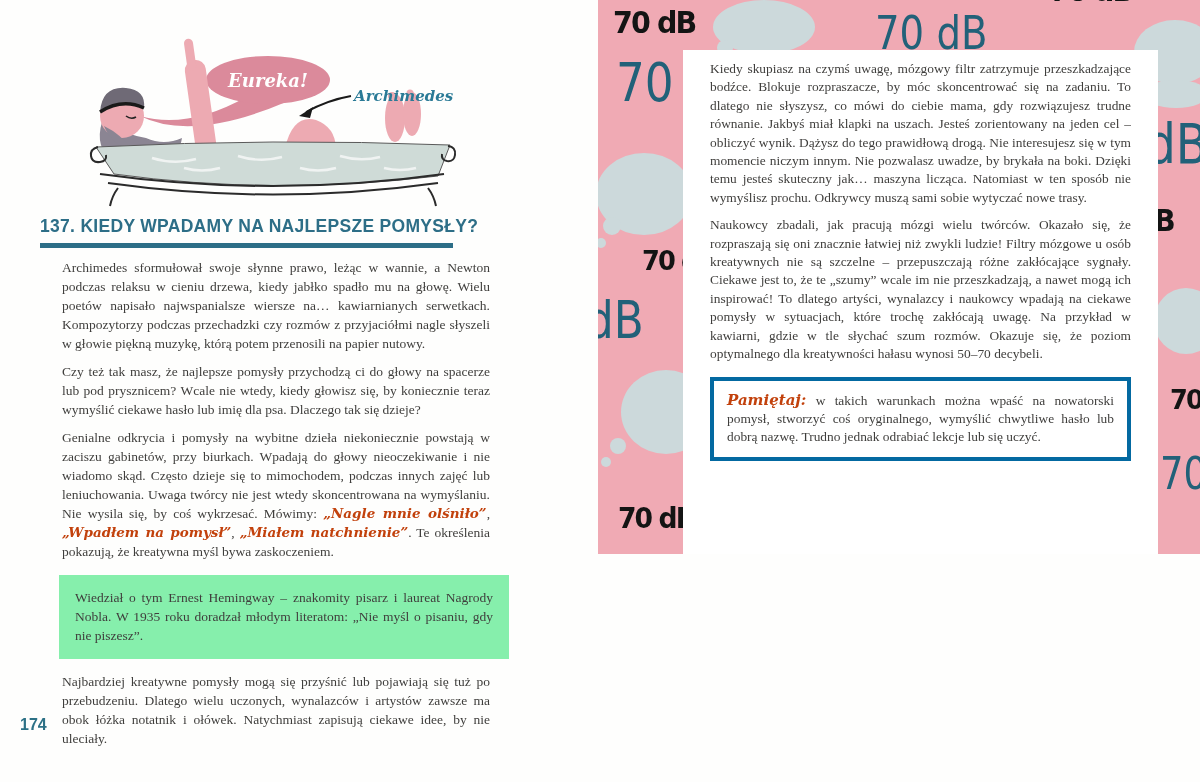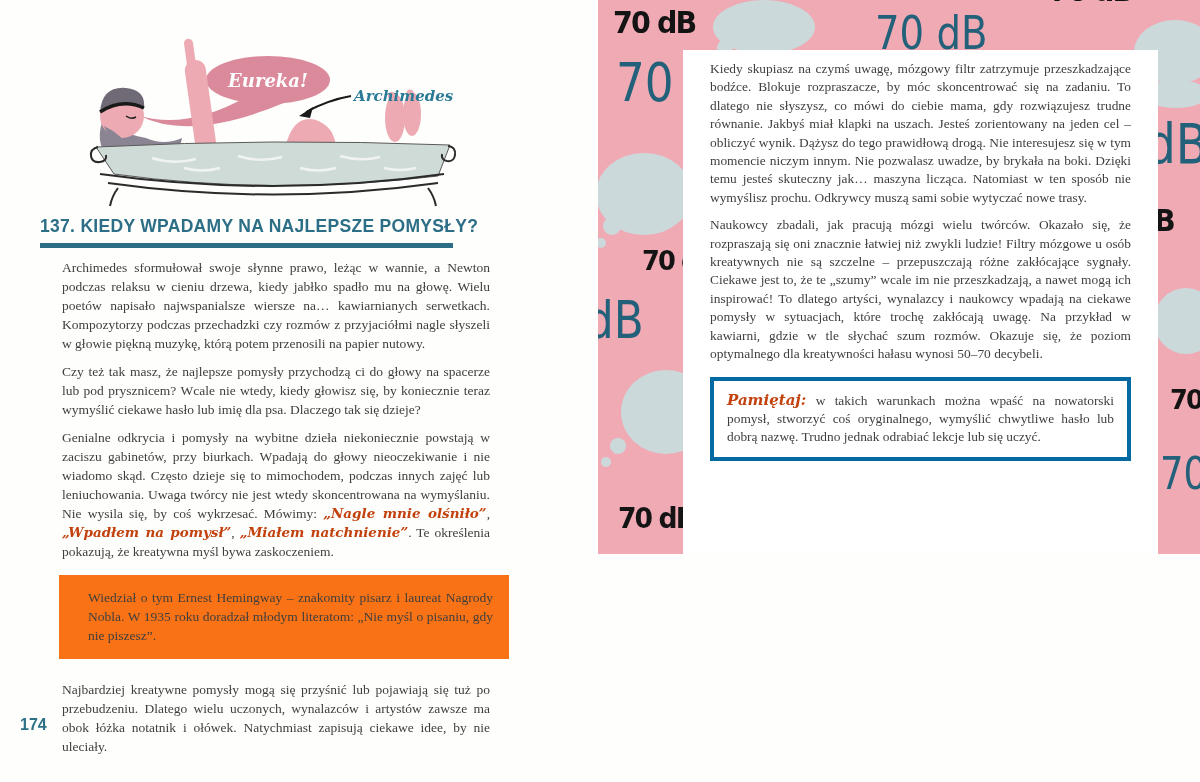--- a/index.html
+++ b/index.html
@@ -8,21 +8,21 @@
   
   #left-page{position:absolute;left:0;top:0;width:598px;height:576px;background:#fefefd;}
   #illustration{position:absolute;left:88px;top:30px;width:370px;height:185px;}
   .page-heading{font-family:"Liberation Sans",sans-serif;font-weight:700;color:#2d6e87;
                 letter-spacing:.3px;line-height:1.25;}
   #left-heading{position:absolute;left:40px;top:216px;width:460px;font-size:17.5px;}
   .heading-bar{background:#2d6e87;height:5px;margin-top:5px;}
   #left-heading .heading-bar{width:413px;}
   .body-text p{margin:0 0 9px 0;text-align:justify;color:#3f3e3c;}
   #left-col{position:absolute;left:62px;top:258px;width:428px;font-size:13.5px;line-height:19px;}
-  #gray-box{background:#f97316;margin:14px 0 21px -3px;padding:13px 16px 5px 29px;
+  #gray-box{background:#86efac;margin:14px 0 13px -3px;padding:13px 16px 5px 16px;
             width:calc(100% + 22px);box-sizing:border-box;}
   .script-inline{font-family:"DejaVu Serif",serif;font-style:italic;font-weight:bold;color:#c2410c;}
   #page-number{position:absolute;left:20px;top:716px;font-family:"Liberation Sans",sans-serif;
                font-weight:bold;color:#2d7186;font-size:16px;text-align:right;}
   
   #right-page{position:absolute;left:598px;top:0;width:602px;height:554px;background:#f0aab4;overflow:hidden;}
   .cloud,.cloud-bubble{position:absolute;background:#ccd9db;border-radius:50%;z-index:1;}
   .deco{position:absolute;line-height:1;white-space:nowrap;z-index:2;
         font-family:"DejaVu Sans",sans-serif;transform-origin:0 0;}
   .deco-black{color:#141414;font-weight:bold;letter-spacing:-2px;transform:scaleX(.95);}

